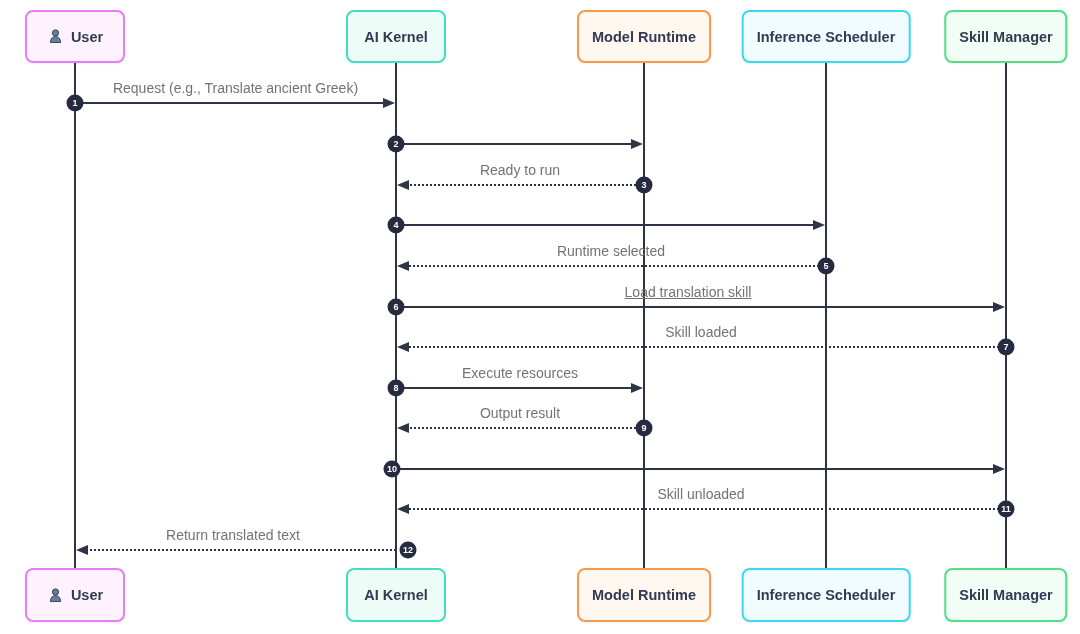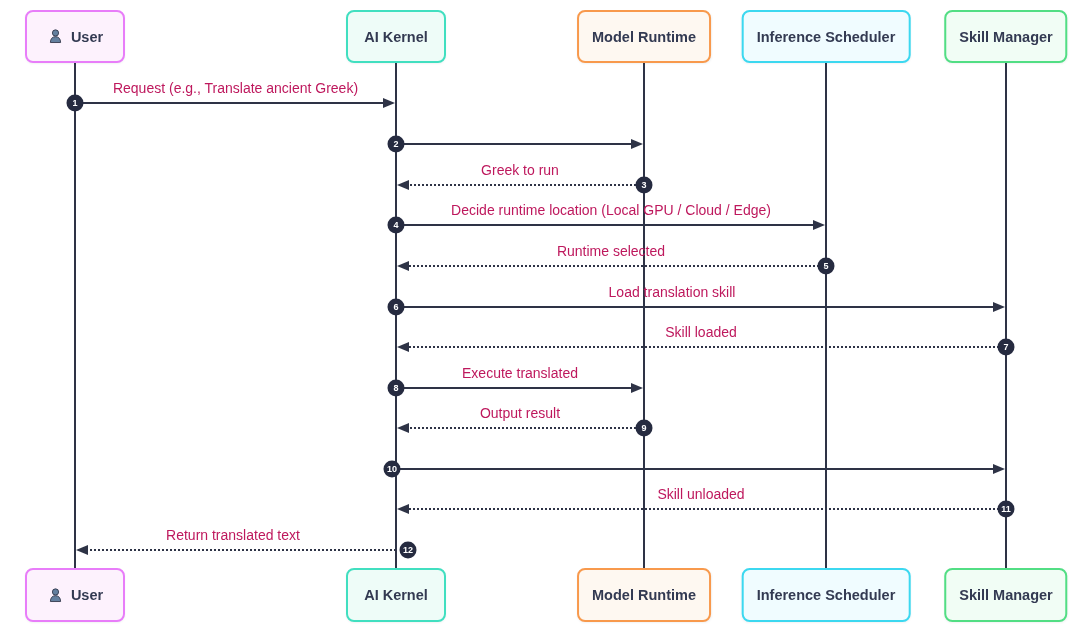--- a/index.html
+++ b/index.html
@@ -42,21 +42,21 @@
     display: inline-block;
     width: 17px;
     height: 17px;
     flex: 0 0 auto;
   }
   .msg-label {
     position: absolute;
     transform: translateX(-50%);
     font-size: 14px;
     font-weight: 500;
-    color: #be185d;
+    color: #737373;
     white-space: nowrap;
     height: 18px;
     line-height: 18px;
   }
   .msg-line {
     position: absolute;
   }
   .msg-line.solid {
     height: 2px;
     background: #2e3346;
@@ -137,41 +137,40 @@
     <div class="actor-box" style="left: 1006px; top: 568px; height: 54px; background: rgb(241, 253, 245); border-color: rgb(82, 222, 132);">
       <span>Skill Manager</span>
     </div>
     <div class="msg-label" style="left: 235.5px; top: 79px;">Request (e.g., Translate ancient Greek)</div>
     <div class="msg-line solid" style="left: 75px; width: 311px; top: 102px;"></div>
     <div class="arrowhead right" style="left: 383px; top: 98px;"></div>
     <div class="num-badge" style="left: 75px; top: 103px;">1</div>
     <div class="msg-line solid" style="left: 396px; width: 238px; top: 143px;"></div>
     <div class="arrowhead right" style="left: 631px; top: 139px;"></div>
     <div class="num-badge" style="left: 396px; top: 144px;">2</div>
-    <div class="msg-label" style="left: 520px; top: 161px;">Greek to run</div>
+    <div class="msg-label" style="left: 520px; top: 161px;">Ready to run</div>
     <div class="msg-line dotted" style="left: 406px; width: 238px; top: 184px;"></div>
     <div class="arrowhead left" style="left: 397px; top: 180px;"></div>
     <div class="num-badge" style="left: 644px; top: 185px;">3</div>
-    <div class="msg-label" style="left: 611px; top: 201px;">Decide runtime location (Local GPU / Cloud / Edge)</div>
     <div class="msg-line solid" style="left: 396px; width: 420px; top: 224px;"></div>
     <div class="arrowhead right" style="left: 813px; top: 220px;"></div>
     <div class="num-badge" style="left: 396px; top: 225px;">4</div>
     <div class="msg-label" style="left: 611px; top: 242px;">Runtime selected</div>
     <div class="msg-line dotted" style="left: 406px; width: 420px; top: 265px;"></div>
     <div class="arrowhead left" style="left: 397px; top: 261px;"></div>
     <div class="num-badge" style="left: 826px; top: 266px;">5</div>
-    <div class="msg-label" style="left: 672px; top: 283px;">Load translation skill</div>
+    <div class="msg-label" style="left: 688px; top: 283px; text-decoration: underline;">Load translation skill</div>
     <div class="msg-line solid" style="left: 396px; width: 600px; top: 306px;"></div>
     <div class="arrowhead right" style="left: 993px; top: 302px;"></div>
     <div class="num-badge" style="left: 396px; top: 307px;">6</div>
     <div class="msg-label" style="left: 701px; top: 323px;">Skill loaded</div>
     <div class="msg-line dotted" style="left: 406px; width: 600px; top: 346px;"></div>
     <div class="arrowhead left" style="left: 397px; top: 342px;"></div>
     <div class="num-badge" style="left: 1006px; top: 347px;">7</div>
-    <div class="msg-label" style="left: 520px; top: 364px;">Execute translated</div>
+    <div class="msg-label" style="left: 520px; top: 364px;">Execute resources</div>
     <div class="msg-line solid" style="left: 396px; width: 238px; top: 387px;"></div>
     <div class="arrowhead right" style="left: 631px; top: 383px;"></div>
     <div class="num-badge" style="left: 396px; top: 388px;">8</div>
     <div class="msg-label" style="left: 520px; top: 404px;">Output result</div>
     <div class="msg-line dotted" style="left: 406px; width: 238px; top: 427px;"></div>
     <div class="arrowhead left" style="left: 397px; top: 423px;"></div>
     <div class="num-badge" style="left: 644px; top: 428px;">9</div>
     <div class="msg-line solid" style="left: 396px; width: 600px; top: 468px;"></div>
     <div class="arrowhead right" style="left: 993px; top: 464px;"></div>
     <div class="num-badge" style="left: 392px; top: 469px;">10</div>

